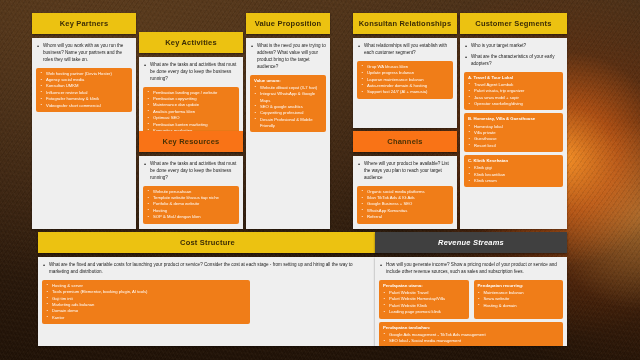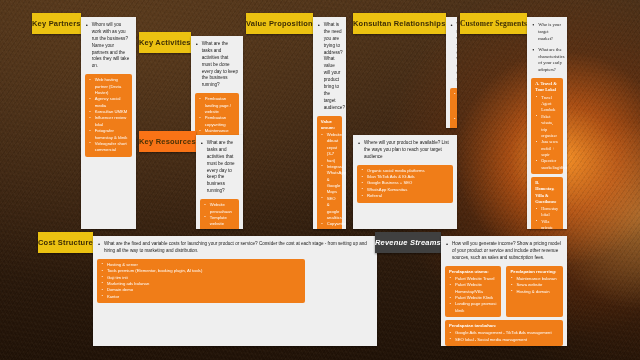--- a/index.html
+++ b/index.html
@@ -18,21 +18,21 @@
       linear-gradient(180deg,#4a3018 0%,#3a2412 35%,#2c1a0c 70%,#201207 100%);
   }
   #bg:after{content:"";position:absolute;inset:0;opacity:.5;
     background-image:
       repeating-linear-gradient(62deg, rgba(255,255,255,.035) 0 1px, rgba(0,0,0,0) 1px 3px),
       repeating-linear-gradient(-54deg, rgba(0,0,0,.16) 0 1px, rgba(0,0,0,0) 1px 4px),
       repeating-linear-gradient(8deg, rgba(255,210,150,.03) 0 2px, rgba(0,0,0,0) 2px 5px);
   }
   #canvas{position:absolute;inset:0;z-index:2;}
 
-  .col, .botcol{position:absolute;display:flex;justify-content:center;}
+  .col, .botcol{position:absolute;display:flex;flex-direction:column;justify-content:center;}
 
   .hdr{
     background:#f0c419;color:#3d2d05;
     font-size:7.5px;font-weight:bold;letter-spacing:.2px;
     display:flex;align-items:center;justify-content:center;
     height:21px;box-sizing:border-box;
     box-shadow:0 1px 2px rgba(0,0,0,.45);
   }
   .hdr.amber{background:#f97316;color:#4a3206;}
   .hdr.green{background:#404040;color:#ffffff;font-style:italic;}
@@ -107,21 +107,21 @@
       <div class="obox">
         <div class="oitem">Website perusahaan</div>
         <div class="oitem">Template website khusus tiap niche</div>
         <div class="oitem">Portfolio &amp; demo website</div>
         <div class="oitem">Hosting</div>
         <div class="oitem">SOP &amp; MoU dengan klien</div>
       </div>
     </div>
   </div>
 
-  <div class="col" style="left:246px;top:13px;width:100px;height:216px;border-radius:26px;">
+  <div class="col" style="left:246px;top:13px;width:84px;height:216px;border-radius:26px;">
     <div class="hdr gold">Value Proposition</div>
     <div class="body" style="margin-top:4px;">
       <div class="prompt">What is the need you are trying to address? What value will your product bring to the target audience?</div>
       <div class="obox">
         <div class="ohead">Value umum:</div>
         <div class="oitem">Website dibuat cepat (3-7 hari)</div>
         <div class="oitem">Integrasi WhatsApp &amp; Google Maps</div>
         <div class="oitem">SEO &amp; google analitics</div>
         <div class="oitem">Copywriting profesional</div>
         <div class="oitem">Desain Profesional &amp; Mobile Friendly</div>
@@ -137,33 +137,34 @@
         <div class="oitem">Grup WA khusus klien</div>
         <div class="oitem">Update progress bulanan</div>
         <div class="oitem">Laporan maintenance bulanan</div>
         <div class="oitem">Auto-reminder domain &amp; hosting</div>
         <div class="oitem">Support fast 24/7 (AI + manusia)</div>
       </div>
     </div>
   </div>
 
   <div class="col" style="left:353px;top:131px;width:104px;height:98px;">
+    <div class="hdr amber">Channels</div>
     <div class="body" style="margin-top:4px;">
       <div class="prompt">Where will your product be available? List the ways you plan to reach your target audience</div>
       <div class="obox">
         <div class="oitem">Organic social media platforms</div>
         <div class="oitem">Iklan TikTok Ads &amp; IG Ads</div>
         <div class="oitem">Google Business + SEO</div>
         <div class="oitem">WhatsApp Komunitas</div>
         <div class="oitem">Referral</div>
       </div>
     </div>
   </div>
 
-  <div class="col" style="left:460px;top:13px;width:107px;height:216px;font-family:Liberation Serif, serif;">
+  <div class="col" style="left:460px;top:13px;width:107px;height:216px;">
     <div class="hdr gold">Customer Segments</div>
     <div class="body" style="margin-top:4px;">
       <div class="prompt">Who is your target market?</div>
       <div class="prompt">What are the characteristics of your early adopters?</div>
       <div class="obox">
         <div class="ohead">A. Travel &amp; Tour Lokal</div>
         <div class="oitem">Travel Agent Lombok</div>
         <div class="oitem">Paket wisata, trip organizer</div>
         <div class="oitem">Jasa sewa mobil + sopir</div>
         <div class="oitem">Operator snorkeling/diving</div>

